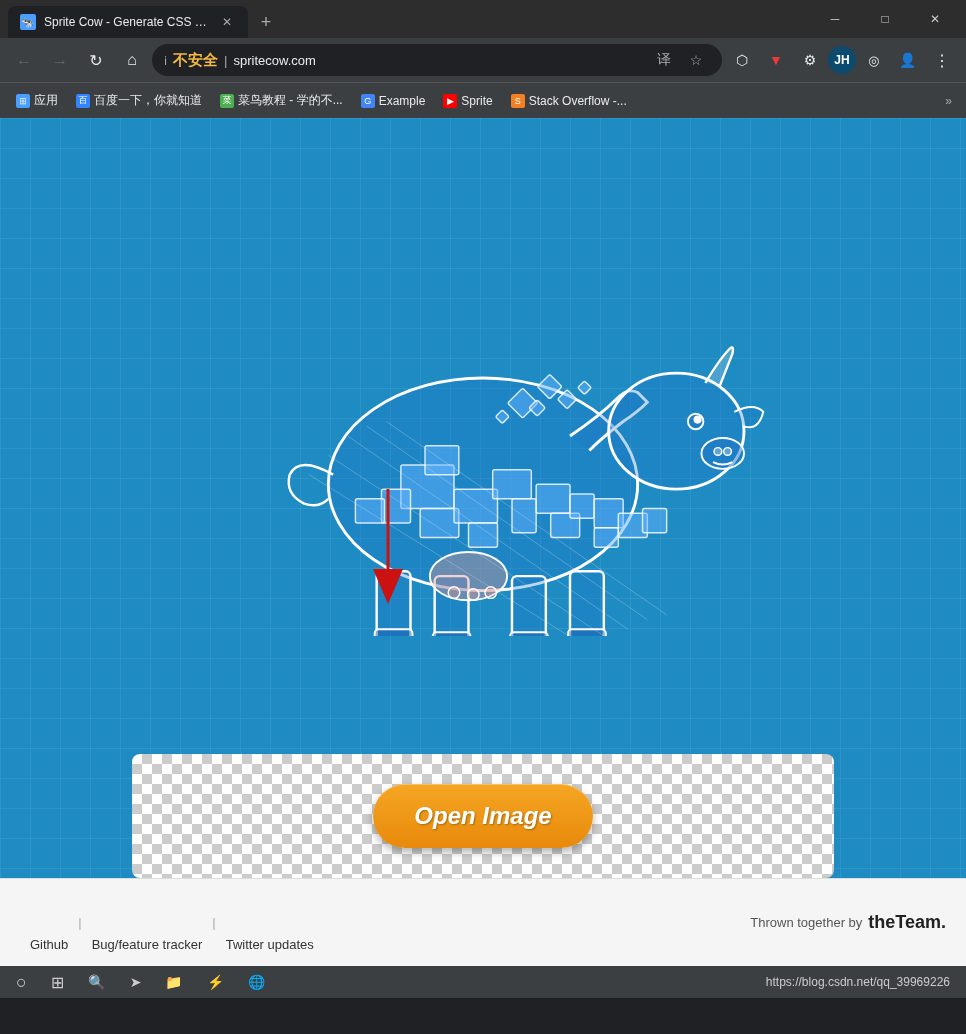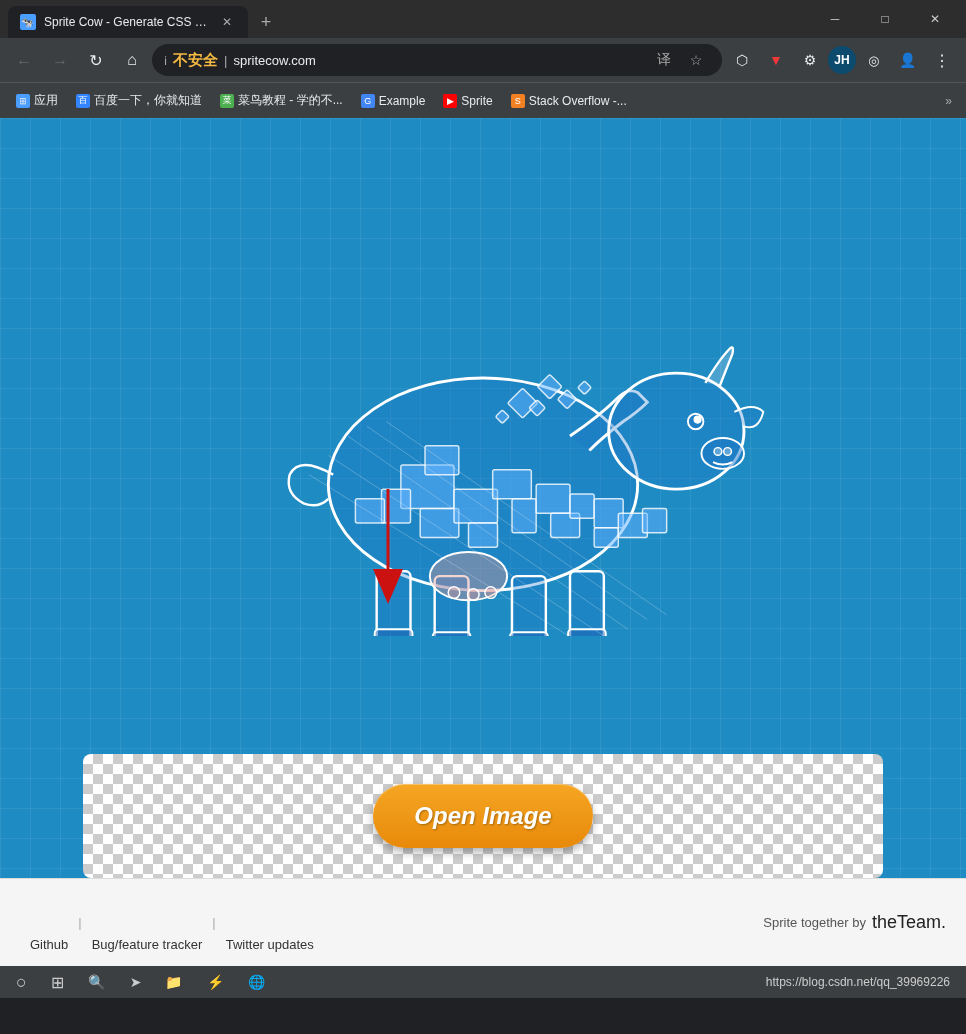--- a/index.html
+++ b/index.html
@@ -241,21 +241,21 @@
       justify-content: center;
     }
 
     .cow-svg {
       width: 100%;
       height: 100%;
     }
 
     
     .bottom-panel {
-      width: 800px;
+      width: 702px;
       background: rgba(255,255,255,0.92);
       border-radius: 8px;
       margin-bottom: 0;
       padding: 30px 40px;
       display: flex;
       align-items: center;
       justify-content: center;
       gap: 40px;
       min-height: 120px;
       
@@ -323,21 +323,21 @@
       margin-left: auto;
       display: flex;
       align-items: center;
       gap: 6px;
       font-size: 13px;
       color: #555;
     }
 
     .the-team {
       font-size: 18px;
-      font-weight: normal;
+      font-weight: bold;
       color: #222;
     }
 
     
     .status-bar {
       width: 100%;
       height: 32px;
       background: #3c3f41;
       display: flex;
       align-items: center;
@@ -520,21 +520,21 @@
 
 <div class="footer">
   <div class="footer-links">
     <a class="footer-link">Github</a>
     <span class="footer-sep">|</span>
     <a class="footer-link">Bug/feature tracker</a>
     <span class="footer-sep">|</span>
     <a class="footer-link">Twitter updates</a>
   </div>
   <div class="footer-right">
-    <span>Sprite together by</span>
+    <span>Thrown together by</span>
     <span class="the-team">theTeam.</span>
   </div>
 </div>
 
 <div class="status-bar">
   <div class="status-left">
     <span style="font-size:18px;">○</span>
     <span style="font-size:16px;">⊞</span>
     <span style="font-size:14px;">🔍</span>
     <span style="font-size:14px;">➤</span>

